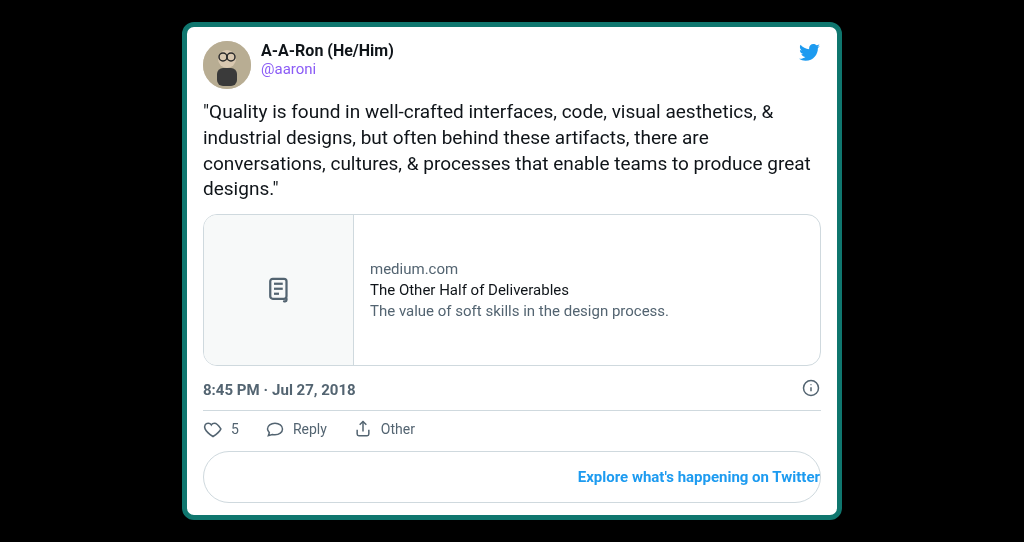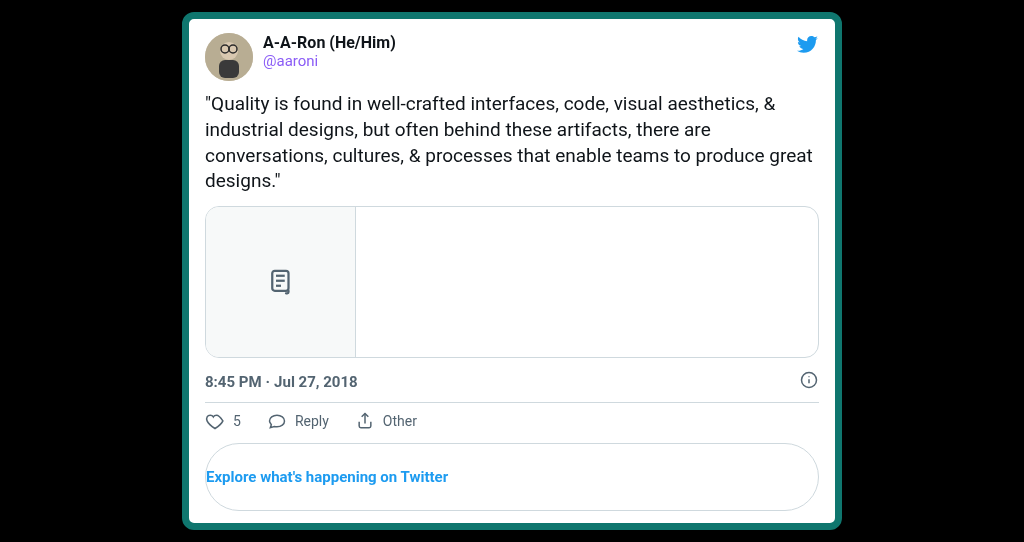--- a/index.html
+++ b/index.html
@@ -8,21 +8,21 @@
     background: #000;
     width: 1024px;
     height: 542px;
     display: flex;
     align-items: center;
     justify-content: center;
   }
   .tweet-card {
     width: 660px;
     background: #fff;
-    border: 7px solid #0f766e;
+    border: 5px solid #0f766e;
     border-radius: 12px;
     padding: 14px 16px 12px 16px;
     position: relative;
   }
   .header {
     display: flex;
     align-items: flex-start;
     gap: 10px;
     margin-bottom: 10px;
   }
@@ -106,24 +106,24 @@
   }
   .action {
     display: flex;
     align-items: center;
     gap: 8px;
     cursor: pointer;
   }
   .action svg { width: 20px; height: 20px; }
   .explore {
     display: block;
-    text-align: left;
+    text-align: right;
     border: 1px solid #cfd9de;
     border-radius: 9999px;
-    padding: 24px 0;
+    padding: 16px 0;
     color: #1d9bf0;
     font-weight: 700;
     font-size: 15px;
     cursor: pointer;
   }
 </style>
 </head>
 <body>
 
 <div class="tweet-card">
@@ -155,20 +155,25 @@
   <a class="link-card">
     <div class="link-thumb">
       <svg viewBox="0 0 24 24" fill="none" stroke="currentColor" stroke-width="1.8">
         <rect x="5" y="3" width="13" height="16" rx="2"></rect>
         <line x1="8" y1="7" x2="15" y2="7"></line>
         <line x1="8" y1="11" x2="15" y2="11"></line>
         <line x1="8" y1="15" x2="12" y2="15"></line>
         <path d="M18 19v1a1 1 0 0 1-1 1h-1" stroke-linecap="round"></path>
       </svg>
     </div>
+    <div class="link-body">
+      <span class="link-domain">medium.com</span>
+      <span class="link-title">The Other Half of Deliverables</span>
+      <span class="link-desc">The value of soft skills in the design process.</span>
+    </div>
   </a>
 
   <div class="meta-row">
     <div class="meta-left">
       <span>8:45 PM</span>
       <span>·</span>
       <span>Jul 27, 2018</span>
     </div>
     <span>
       <svg class="info-icon" viewBox="0 0 24 24" fill="none" stroke="currentColor" stroke-width="1.8">

